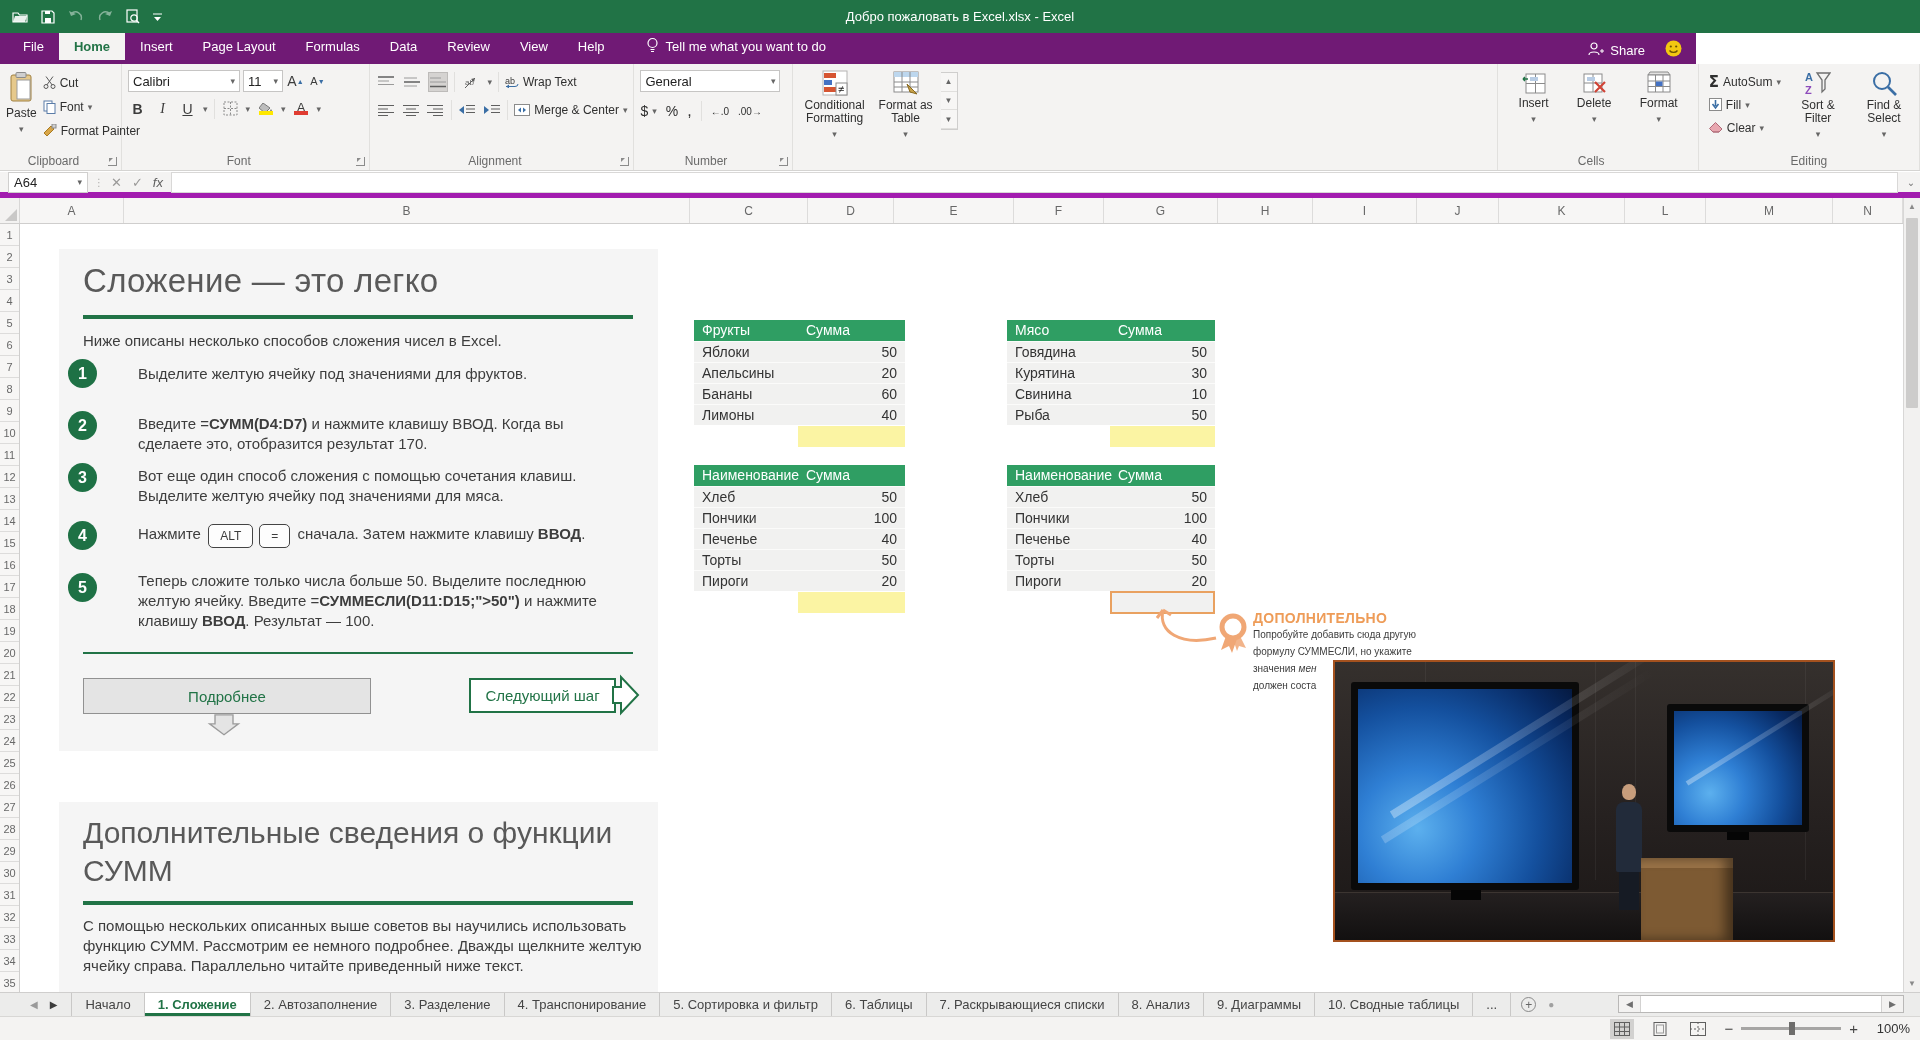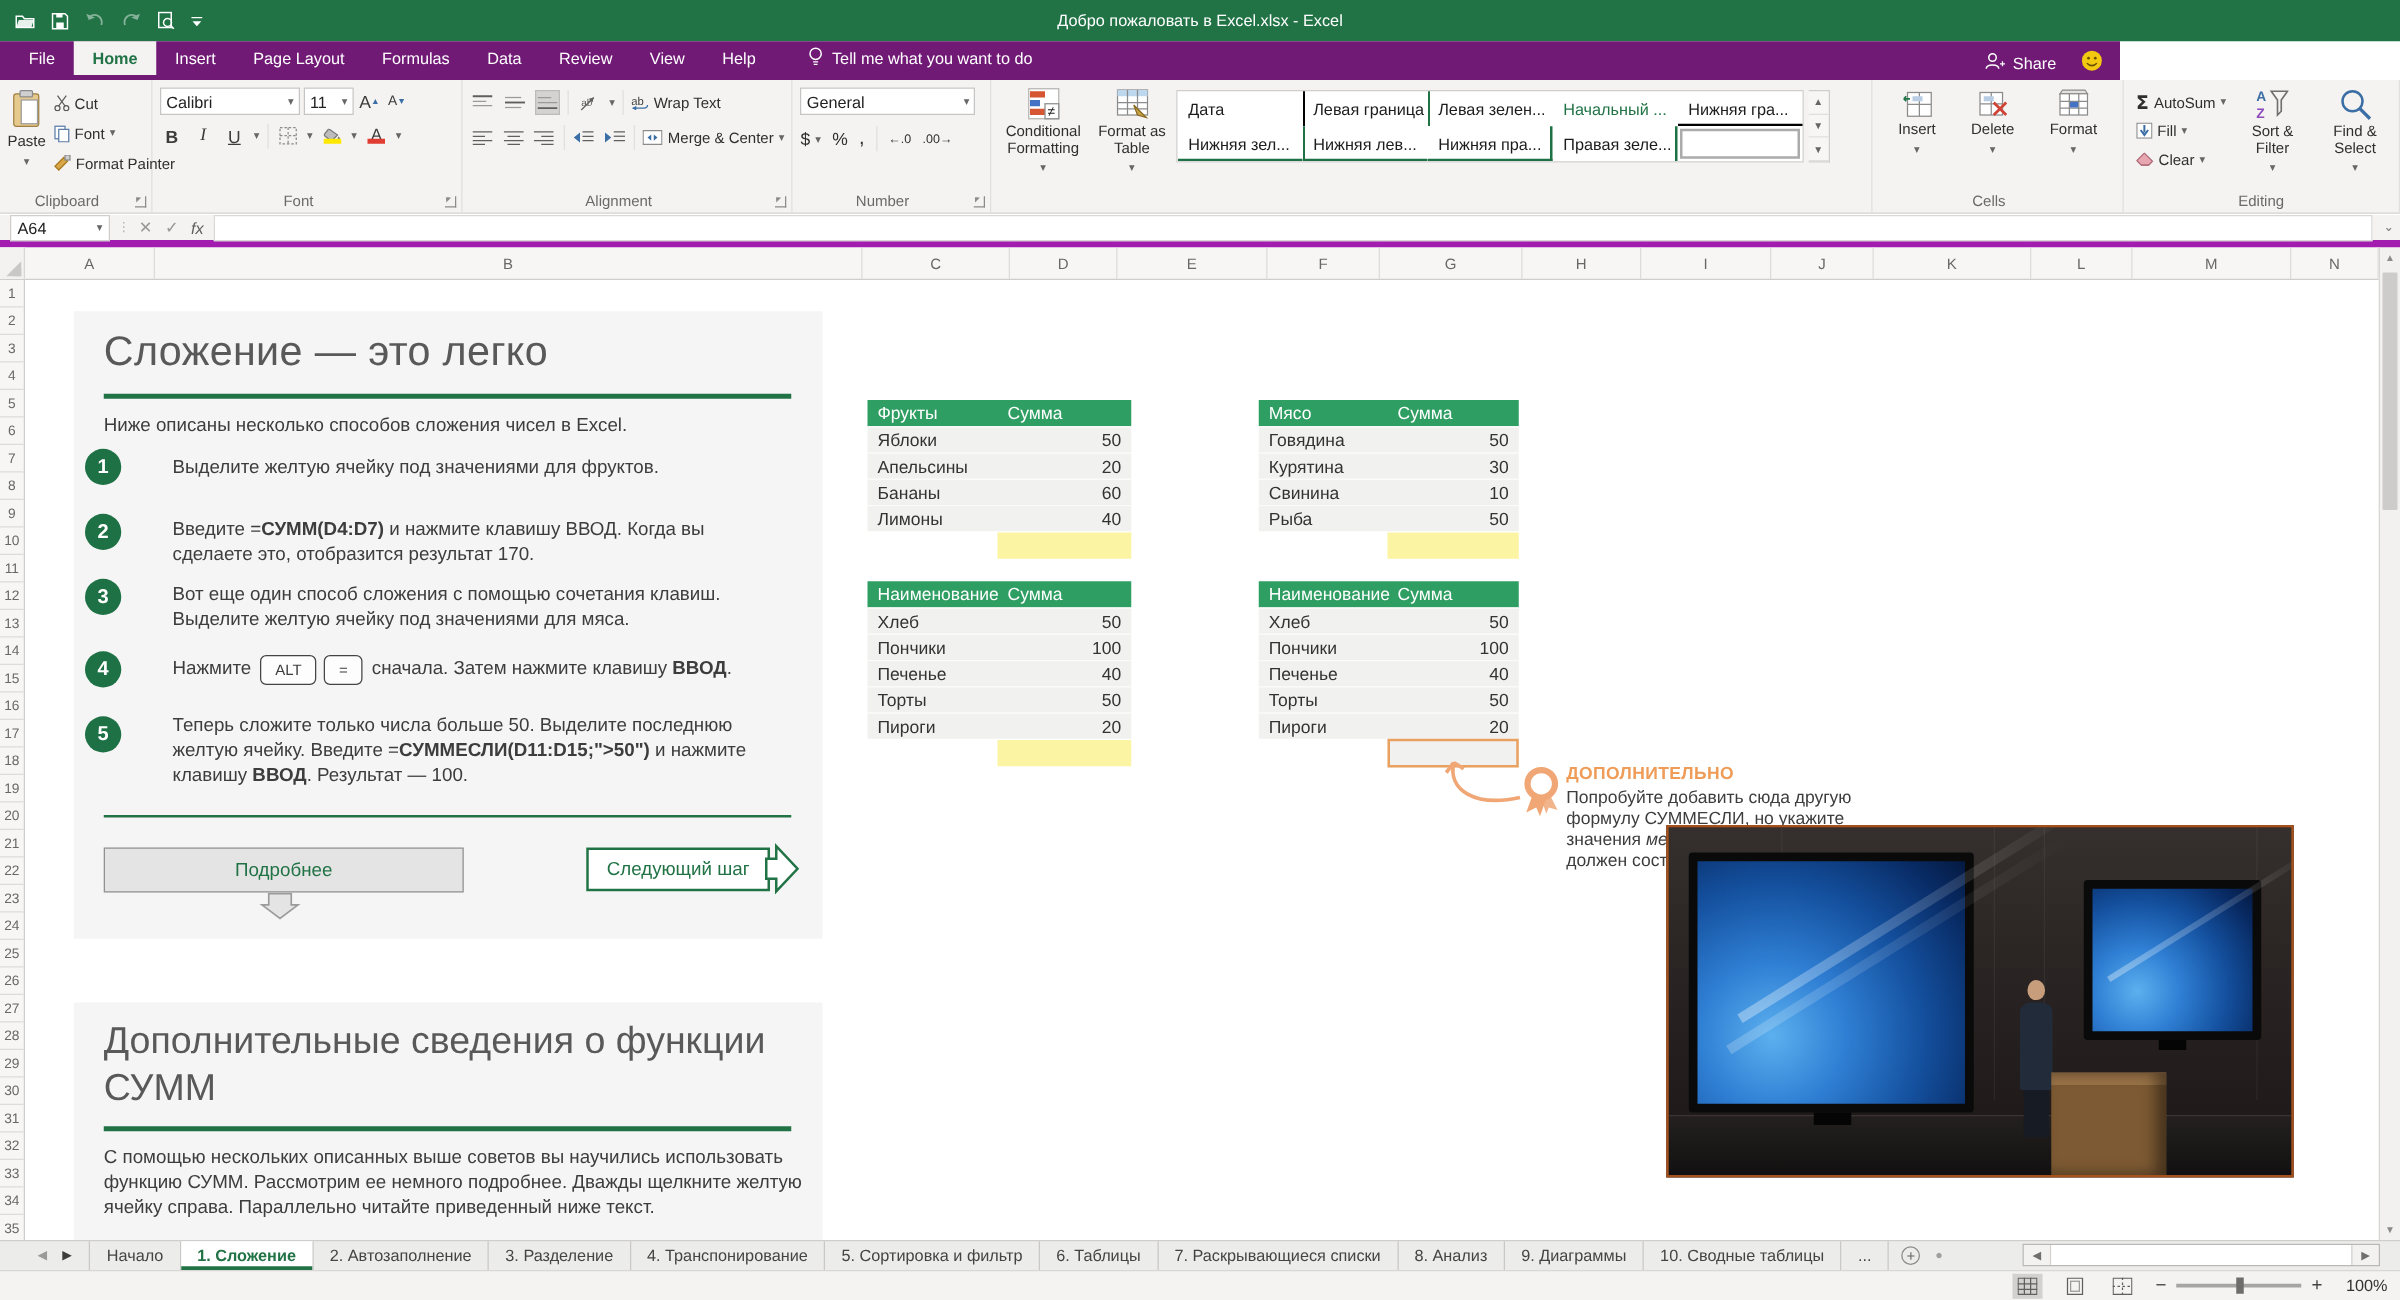--- a/index.html
+++ b/index.html
@@ -103,21 +103,21 @@
   .xt-head{display:flex;background:#2f9e63;color:#fff;height:21px;line-height:21px;}
   .xt-row{display:flex;background:#f1f1f0;color:#333;height:21px;line-height:21px;border-top:1px solid #fbfbfa;}
   .xt-c1{padding-left:8px;}
   .xt-c2{text-align:right;padding-right:8px;}
   .spcell{position:absolute;height:21px;}
   .yellow{background:#fbf4a3;}
   .orangebox{background:#f1f1f0;border:2px solid #e9a160;}
 
   
   .extra-head{position:absolute;left:1253px;top:610px;font-size:14px;font-weight:bold;color:#ee9c58;letter-spacing:.3px;}
-  .extra-line{position:absolute;left:1253px;font-size:14px;color:#3d3d3d;white-space:nowrap;}
+  .extra-line{position:absolute;left:1253px;font-size:10px;color:#3d3d3d;white-space:nowrap;}
 
   
   .video{position:absolute;left:1333px;top:660px;width:502px;height:282px;background:#262220;border:2px solid #a4511e;z-index:6;overflow:hidden;}
   .vwall{position:absolute;inset:0;background:linear-gradient(180deg,#35302d 0%,#262120 55%,#1b1716 100%);}
   .vpanel{position:absolute;top:0;bottom:60px;width:1px;background:rgba(255,255,255,.05);}
   .vfloor{position:absolute;left:0;right:0;bottom:0;height:48px;background:linear-gradient(180deg,#242020,#121010);border-top:1px solid #3c3531;}
   .monitor{position:absolute;background:#0a0a0a;border-radius:3px;padding:7px;}
   .screen{width:100%;height:100%;background:radial-gradient(circle at 28% 72%, #5cb0ee 0%, #2f7fd4 28%, #14509e 58%, #082a63 85%, #051a41 100%);}
   .beam{position:absolute;width:140%;height:8px;background:linear-gradient(90deg,rgba(255,255,255,.35),rgba(255,255,255,0));transform:rotate(-32deg);transform-origin:left;}
   .presenter-head{position:absolute;width:14px;height:16px;border-radius:50% 50% 45% 45%;background:#c79d7c;}
@@ -460,32 +460,20 @@
             <rect x="1" y="2" width="24" height="20" fill="#fff" stroke="#8b8b8b"></rect>
             <rect x="1" y="2" width="24" height="5" fill="#bdd7ee"></rect>
             <line x1="9" y1="2" x2="9" y2="22" stroke="#8b8b8b"></line>
             <line x1="17" y1="2" x2="17" y2="22" stroke="#8b8b8b"></line>
             <line x1="1" y1="12" x2="25" y2="12" stroke="#8b8b8b"></line>
             <line x1="1" y1="17" x2="25" y2="17" stroke="#8b8b8b"></line>
             <path d="M14 14 L24 24 l-7-2 z" fill="#c8a24a" stroke="#8a6a20"></path>
           </svg>
         <span>Format as Table</span>
           <span class="carets">▾</span>
-      </div>
-      <div class="gallery">
-        <div class="gcell">Дата</div>
-        <div class="gcell st-bl">Левая граница</div>
-        <div class="gcell st-gl">Левая зелен...</div>
-        <div class="gcell st-grn">Начальный ...</div>
-        <div class="gcell st-bb">Нижняя гра...</div>
-        <div class="gcell st-gb">Нижняя зел...</div>
-        <div class="gcell st-glb">Нижняя лев...</div>
-        <div class="gcell st-grb">Нижняя пра...</div>
-        <div class="gcell st-gr">Правая зеле...</div>
-        <div class="gcell st-empty"></div>
       </div>
       <div class="gscroll">
           <div>▲</div>
           <div>▼</div>
           <div>▼</div>
         </div>
     </div>
 
     <div class="rgroup g-cells">
       <div class="bigbtn">

